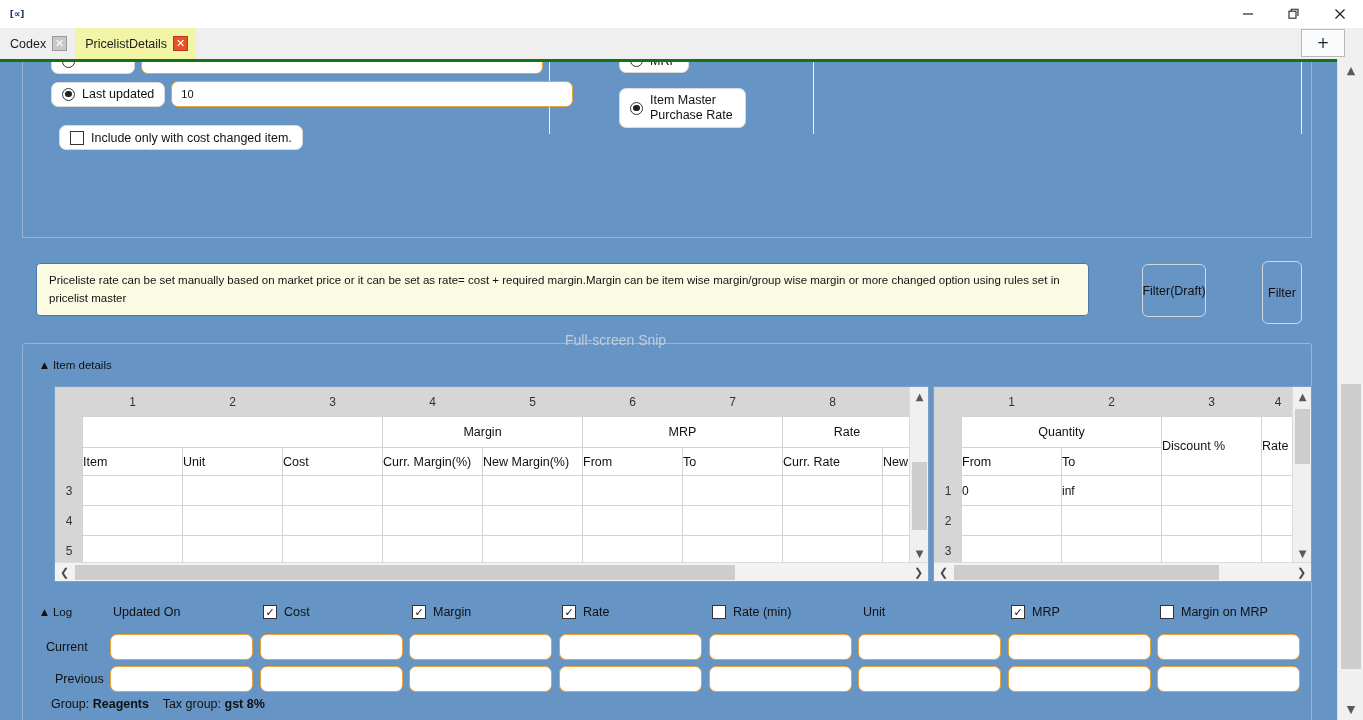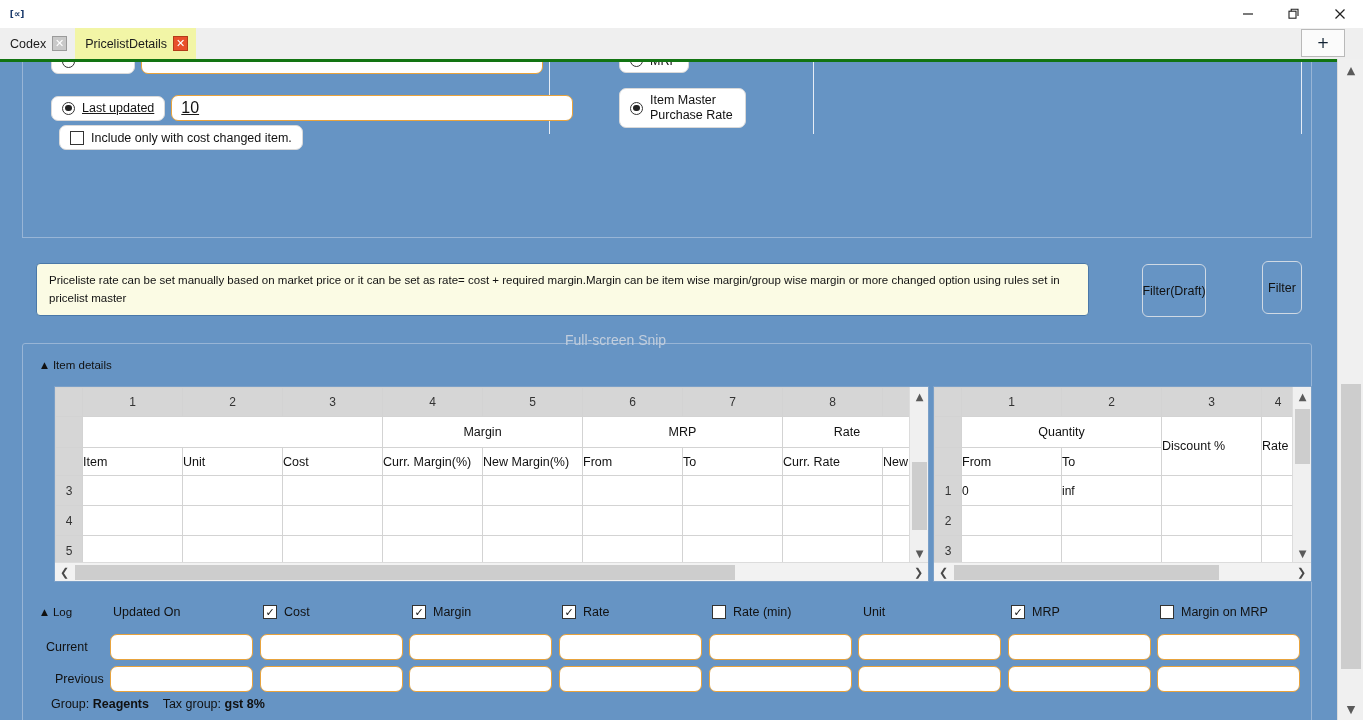--- a/index.html
+++ b/index.html
@@ -94,21 +94,21 @@
     width:13px; height:13px; border-radius:50%; border:1.6px solid #333;
     background:#fff; flex:none; position:relative;
   }
   .radio.on::after {
     content:""; position:absolute; left:2.4px; top:2.4px;
     width:6.2px; height:6.2px; border-radius:50%; background:#222;
   }
   .radio-lbl { display:flex; flex-direction:column; line-height:1.22; }
   .txtinput {
     background:#ffffff; border:1.6px solid #e8a33d; border-radius:7px;
-    height:26px; font-size:16px; color:#111; padding:0 9px;
+    height:26px; font-size:11px; color:#111; padding:0 9px;
     display:flex; align-items:center;
   }
   .chk {
     width:14px; height:14px; border:1.6px solid #333; background:#fff;
     flex:none; position:relative; font-size:11px; color:#111;
     display:flex; align-items:center; justify-content:center;
     font-family:"DejaVu Sans", sans-serif;
   }
 
   
@@ -116,21 +116,21 @@
     position:absolute; left:36px; top:201px; width:1053px; height:53px;
     background:#fbfbe4; border:1px solid #4a78a8; border-radius:4px;
     padding:8px 12px; font-size:11.5px; color:#111; line-height:1.55;
   }
   .fbtn {
     position:absolute; background:transparent; border:1px solid #cfd9e4;
     border-radius:6px; color:#111; font-size:12.5px;
     display:flex; align-items:center; justify-content:center; text-align:center;
   }
   .fbtn-draft { left:1142px; top:202px; width:64px; height:53px; }
-  .fbtn-filter { left:1262px; top:199px; width:40px; height:53px; }
+  .fbtn-filter { left:1262px; top:199px; width:40px; height:63px; }
 
   
   .detailcard {
     position:absolute; left:22px; top:281px; width:1290px; height:417px;
     border:1px solid #98b5d6; border-radius:3px;
   }
   .section-hdr {
     position:absolute; left:18px; top:15px; font-size:11.5px; color:#111;
     display:flex; align-items:center; gap:5px;
   }
@@ -256,21 +256,21 @@
     <div class="vdiv" style="left:1278px; top:0; height:108px;"></div>
 
     <div class="fld-row" style="left:28px; top:22px;">
       <div class="pill">
         <span class="radio"></span>
         <span>&nbsp;&nbsp;&nbsp;&nbsp;&nbsp;&nbsp;&nbsp;&nbsp;&nbsp;&nbsp;&nbsp;&nbsp;</span>
       </div>
       <div class="txtinput" style="width:402px;"></div>
     </div>
 
-    <div class="fld-row" style="left:28px; top:69px;text-decoration:underline;">
+    <div class="fld-row" style="left:28px; top:55px;">
       <div class="pill">
         <span class="radio on"></span>
         <span>Last updated</span>
       </div>
       <div class="txtinput" style="width:402px;">10</div>
     </div>
 
     <div class="fld-row" style="left:28px; top:99px;padding-left:8px;">
       <div class="pill">
         <span class="chk"></span>

